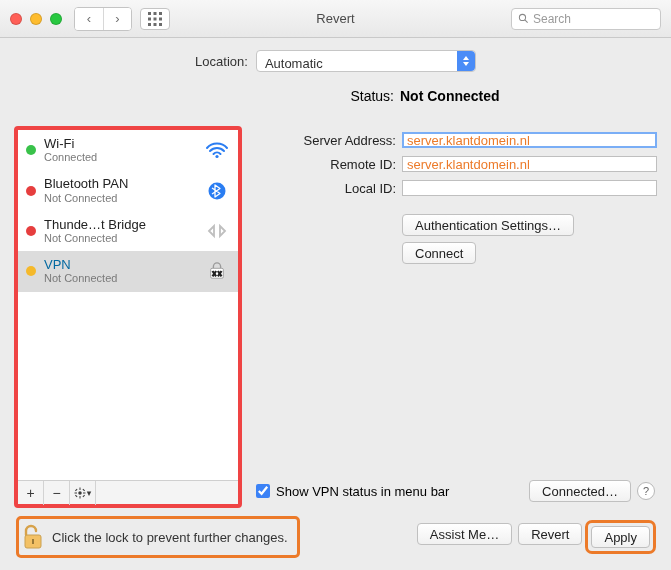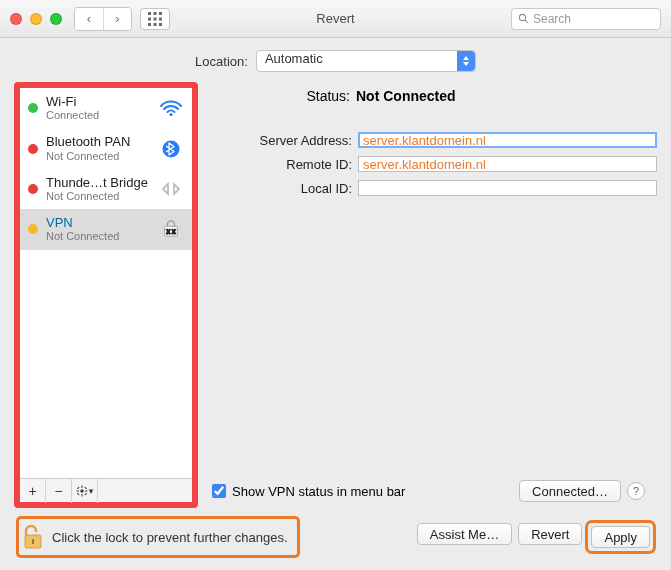--- a/index.html
+++ b/index.html
@@ -13,29 +13,29 @@
 .nav button { width:28px; height:22px; border:none; background:#fff; color:#6f6f6f; font-size:13px; }
 .nav button + button { border-left:1px solid #d8d8d8; }
 .grid-btn { margin-left:8px; width:30px; height:22px; border:1px solid #c4c4c4; border-radius:4px; background:#fff; display:flex; align-items:center; justify-content:center; }
 .grid-btn svg { width:14px; height:14px; }
 .title { position:absolute; left:50%; transform:translateX(-50%); font-size:13px; color:#4a4a4a; }
 .search { margin-left:auto; width:150px; height:22px; border:1px solid #c9c9c9; border-radius:4px; background:#fff; display:flex; align-items:center; padding:0 6px; color:#9a9a9a; font-size:12px; gap:4px; }
 .search svg { width:11px; height:11px; fill:#888; }
 
 .body { flex:1; padding: 12px 14px 10px; display:flex; flex-direction:column; }
 .loc-row { display:flex; align-items:center; justify-content:center; gap:8px; font-size:13px; color:#333; margin-bottom:10px; }
-.select { width:220px; height:22px; border:1px solid #c6c6c6; border-radius:4px; background:#fff; display:flex; align-items:flex-start; padding:0 4px 0 8px; position:relative; }
+.select { width:220px; height:22px; border:1px solid #c6c6c6; border-radius:4px; background:#fff; display:flex; align-items:flex-end; padding:14px 4px 0 8px; position:relative; }
 .select .arrows { position:absolute; right:0; top:0; bottom:0; width:18px; background:#4a8cf7; border-radius:0 4px 4px 0; display:flex; flex-direction:column; align-items:center; justify-content:center; }
 .select .arrows::before,.select .arrows::after { content:""; border-left:3px solid transparent; border-right:3px solid transparent; }
 .select .arrows::before { border-bottom:4px solid #fff; margin-bottom:1px; }
 .select .arrows::after { border-top:4px solid #fff; margin-top:1px; }
 
 .panes { display:flex; gap:14px; flex:1; min-height:0; }
 
-.sidebar { width:184px; display:flex; flex-direction:column; border:6px solid #ef4444; border-radius:4px; background:#fff; }
+.sidebar { width:228px; display:flex; flex-direction:column; border:4px solid #ef4444; border-radius:4px; background:#fff;margin-top:44px; }
 .sb-list { flex:1; overflow:auto; }
 .sb-item { display:flex; align-items:center; padding:7px 8px; gap:8px; font-size:13px; }
 .sb-item.selected { background:#dcdcdc; }
 .sb-dot { width:10px; height:10px; border-radius:50%; flex-shrink:0; }
 .sb-dot.green { background:#39c24a; } .sb-dot.red { background:#e63e3e; } .sb-dot.yellow { background:#f5b92b; }
 .sb-text { flex:1; min-width:0; }
 .sb-text .name { color:#222; line-height:1.1; white-space:nowrap; overflow:hidden; text-overflow:ellipsis; }
 .sb-text .status { color:#7a7a7a; font-size:11px; line-height:1.1; }
 .sb-icon { width:26px; display:flex; justify-content:center; }
 .sb-footer { height:24px; border-top:1px solid #cfcfcf; display:flex; align-items:center; background:#f4f4f4; }
@@ -51,21 +51,21 @@
 .form-row { display:flex; align-items:center; gap:6px; margin-bottom:8px; }
 .form-row .fl { width:140px; text-align:right; font-size:13px; color:#222; }
 .form-row input[type=text] { flex:1; height:16px; border:1px solid #bfbfbf; font-size:13px; padding:0 4px; }
 .form-row input.focused { border:2px solid #7aaef6; outline:none; padding:0 3px; }
 .hl-text { color:#ec7a29; }
 
 .btn { height:22px; padding:0 12px; border:1px solid #c0c0c0; border-radius:4px; background:linear-gradient(#ffffff,#f1f1f1); font-size:13px; color:#222; }
 
 .form-buttons { margin-left:146px; display:flex; flex-direction:column; align-items:flex-start; gap:6px; margin-top:10px; }
 
-.show-row { display:flex; align-items:center; gap:6px; position:absolute; bottom:6px; left:0; right:12px; font-size:13px; }
+.show-row { display:flex; align-items:center; gap:6px; position:absolute; bottom:6px; left:0; right:2px; font-size:13px; }
 .show-row input[type=checkbox] { width:14px; height:14px; accent-color:#3b82f6; }
 .show-row .adv-wrap { margin-left:auto; display:flex; align-items:center; gap:6px; }
 .help { width:18px; height:18px; border:1px solid #b8b8b8; border-radius:50%; background:#fff; font-size:11px; color:#666; display:flex; align-items:center; justify-content:center; }
 
 .footer-row { display:flex; align-items:center; gap:8px; padding:10px 4px 4px; }
 .lock-msg { display:flex; align-items:center; gap:8px; font-size:13px; color:#333; padding:6px 10px 6px 4px; }
 .lock-icon { width:22px; height:26px; }
 .footer-row .btns { margin-left:auto; display:flex; gap:6px; }
 
 .callout-orange { outline:3px solid #ec7a29; outline-offset:-1px; border-radius:3px; }
@@ -223,20 +223,24 @@
         </div>
         <div class="form-row">
           <span class="fl">Remote ID:</span>
           <input type="text" class="hl-text" value="server.klantdomein.nl" style="">
         </div>
         <div class="form-row">
           <span class="fl">Local ID:</span>
           <input type="text" value="" style="">
         </div>
 
+        <div class="form-buttons">
+          <button class="btn">Authentication Settings…</button>
+          <button class="btn">Connect</button>
+        </div>
 
         <div class="show-row">
           <input type="checkbox" checked="" style="">
           <span>Show VPN status in menu bar</span>
           <div class="adv-wrap">
             <button class="btn">Connected…</button>
             <div class="help">?</div>
           </div>
         </div>
       </div>

